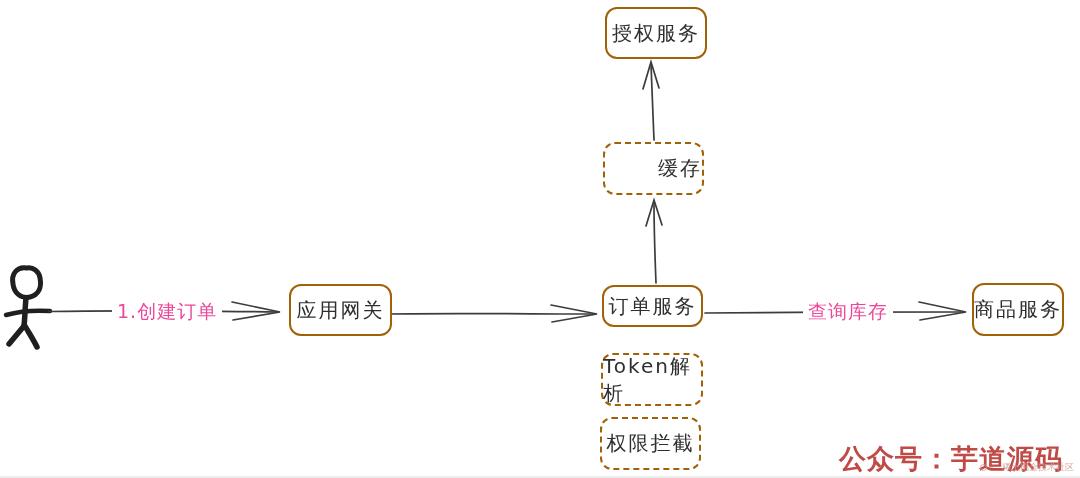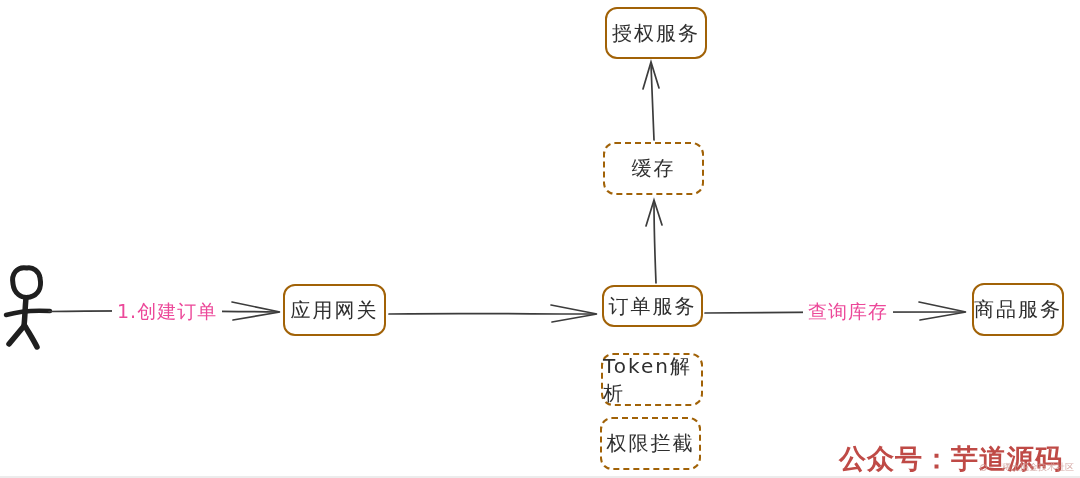--- a/index.html
+++ b/index.html
@@ -28,22 +28,22 @@
     display: flex;
     align-items: center;
     justify-content: center;
     font-size: 20px;
     letter-spacing: 2px;
     color: #2f2f2f;
     box-sizing: border-box;
   }
   .node.dashed { border-style: dashed; }
   .node-auth      { left: 605px; top: 7px;   width: 102px; height: 52px; }
-  .node-cache     { left: 603px; top: 142px; width: 101px; height: 53px; }
-  .node-gateway   { left: 283px; top: 284px; width: 103px; height: 52px; }
+  .node-cache     { left: 603px; top: 142px; width: 101px; height: 53px; justify-content: flex-end; }
+  .node-gateway   { left: 289px; top: 284px; width: 103px; height: 52px; }
   .node-order     { left: 602px; top: 285px; width: 101px; height: 42px; }
   .node-product   { left: 972px; top: 283px; width: 92px;  height: 53px; }
   .node-tokparse  { left: 601px; top: 353px; width: 102px; height: 53px; }
   .node-permint   { left: 600px; top: 417px; width: 101px; height: 53px; }
   .edge-label {
     position: absolute;
     z-index: 2;
     background: #ffffff;
     padding: 0 5px;
     font-size: 19px;

